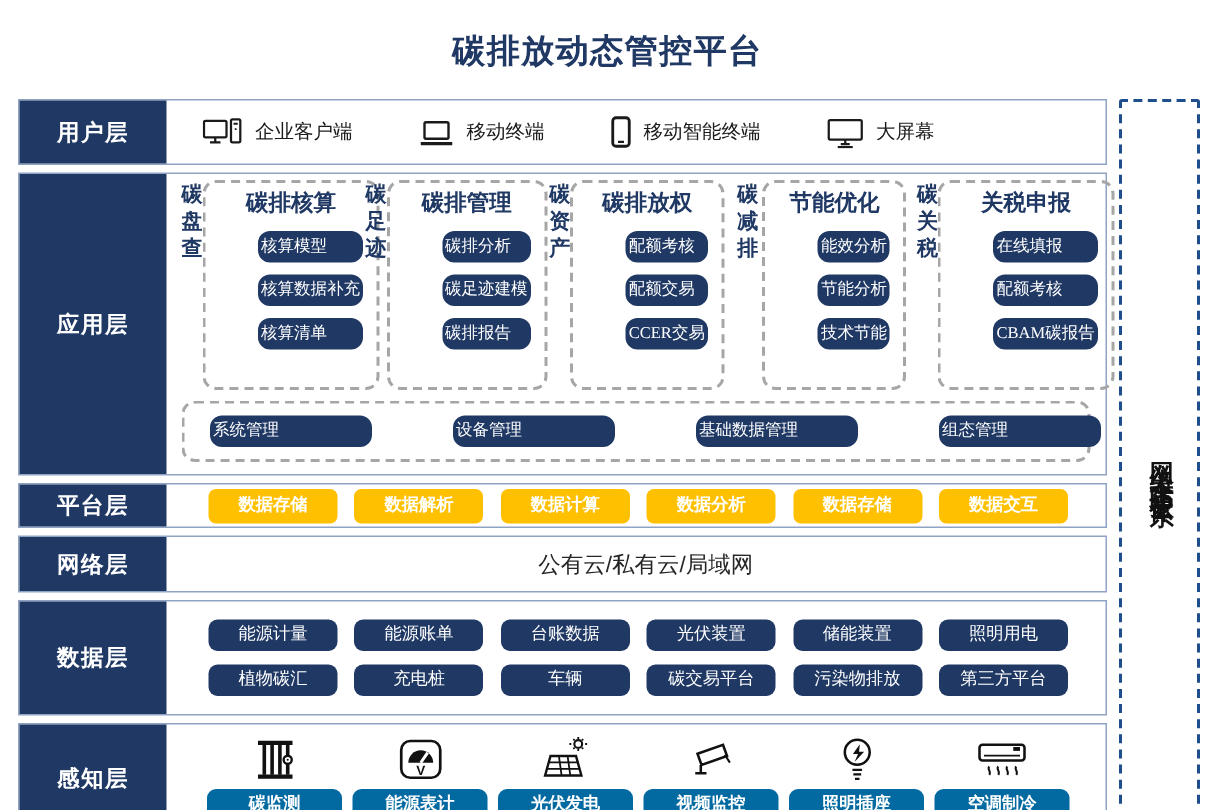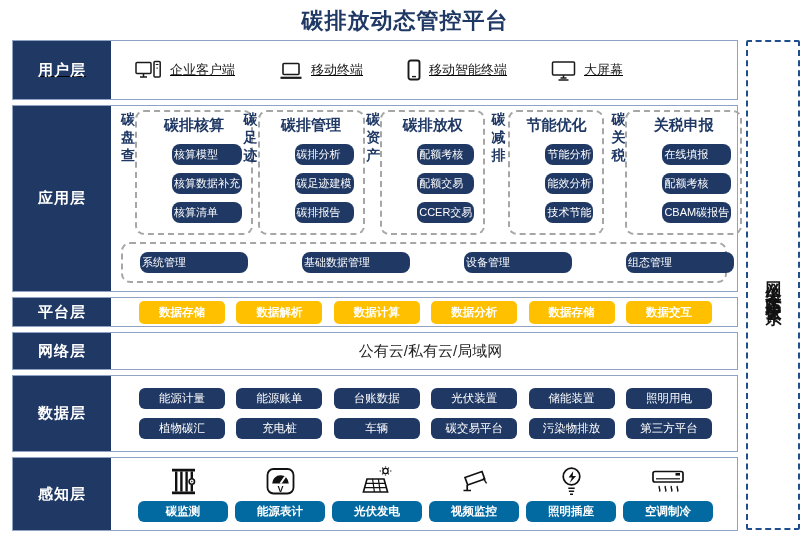--- a/index.html
+++ b/index.html
@@ -1,37 +1,37 @@
 <!DOCTYPE html>
 <html><head>
 <meta charset="utf-8">
 <style>
   html,body{margin:0;padding:0;background:#fff;}
   body{font-family:"Liberation Sans","DejaVu Sans",sans-serif;}
   .page{width:810px;height:540px;background:#fff;overflow:hidden;position:relative;box-sizing:border-box;}
-  .title{margin:0;padding:8px 0 6px;text-align:center;font-size:22px;line-height:26px;font-weight:bold;color:#1f3864;letter-spacing:1px;}
+  .title{margin:13px;padding:8px 0 6px;text-align:center;font-size:22px;line-height:26px;font-weight:bold;color:#1f3864;letter-spacing:1px;}
   .content{display:flex;gap:8px;padding:0 10px 4px 12px;height:494px;box-sizing:border-box;align-items:stretch;}
   .main-col{flex:1;display:flex;flex-direction:column;gap:5px;min-width:0;}
   .band{display:flex;border:1px solid #8fa3c4;background:#fff;box-sizing:border-box;}
   .band-label{width:98px;flex:none;background:#1f3864;color:#fff;font-weight:bold;font-size:15px;display:flex;align-items:center;justify-content:center;letter-spacing:1px;}
   .band-body{flex:1;min-width:0;box-sizing:border-box;}
 
-  .band-user{height:60px;flex:none;text-decoration:underline;}
+  .band-user{height:44px;flex:none;}
   .user-body{display:flex;align-items:center;gap:44px;padding-left:24px;}
   .user-item{display:flex;align-items:center;gap:8px;font-size:13px;color:#1a1a1a;}
   .u-icon{display:flex;align-items:center;}
   .u-icon svg{display:block;}
 
   .band-app{flex:1;}
   .app-body{display:flex;flex-direction:column;padding:4px 8px 8px;height:100%;}
   .app-columns{display:flex;gap:7px;flex:1;padding:0 2px;}
   .app-col{flex:1;display:flex;flex-direction:row;min-width:0;}
   .app-col-header{text-align:center;font-size:14px;font-weight:bold;color:#1f3864;padding:1px 0 3px;}
   .dashed-box{border:2px dashed #a6a6a6;border-radius:9px;box-sizing:border-box;}
-  .app-col .dashed-box{flex:1;display:flex;flex-direction:column;gap:8px;padding:3px 9px 10px;}
+  .app-col .dashed-box{flex:1;display:flex;flex-direction:column;gap:8px;padding:3px 9px 10px;font-family:Liberation Serif, serif;}
   .app-col-subtitle{text-align:center;font-size:15px;font-weight:bold;color:#1f3864;padding:1px 0;}
   .navy-btn{background:#1f3864;color:#fff;font-size:11px;line-height:13px;padding:4px 2px;border-radius:8px;white-space:nowrap;overflow:hidden;margin-left:26px;}
   .app-common{margin-top:7px;padding:0 2px;}
   .common-box{display:flex;justify-content:center;gap:28px;padding:8px 12px;}
   .common-box .navy-btn{width:104px;flex:none;}
 
   .band-platform{height:30px;flex:none;}
   .platform-body{display:flex;align-items:center;justify-content:space-between;padding:0 25px 0 28px;}
   .yellow-btn{background:#ffc000;color:#fff;font-weight:bold;font-size:11.5px;line-height:13px;text-align:center;padding:5px 0;border-radius:5px;width:86px;flex:none;}
 
@@ -132,40 +132,40 @@
                   <div class="app-col-subtitle">碳排放权</div>
                   <div class="navy-btn">配额考核</div>
                   <div class="navy-btn">配额交易</div>
                   <div class="navy-btn">CCER交易</div>
                 </div>
               </div>
               <div class="app-col">
                 <div class="app-col-header">碳减排</div>
                 <div class="dashed-box">
                   <div class="app-col-subtitle">节能优化</div>
+                  <div class="navy-btn">能效分析</div>
                   <div class="navy-btn">节能分析</div>
-                  <div class="navy-btn">能效分析</div>
                   <div class="navy-btn">技术节能</div>
                 </div>
               </div>
               <div class="app-col">
                 <div class="app-col-header">碳关税</div>
                 <div class="dashed-box">
                   <div class="app-col-subtitle">关税申报</div>
                   <div class="navy-btn">在线填报</div>
                   <div class="navy-btn">配额考核</div>
                   <div class="navy-btn">CBAM碳报告</div>
                 </div>
               </div>
             </div>
           <div class="app-common">
             <div class="dashed-box common-box" id="app-common-box">
                 <div class="navy-btn">系统管理</div>
+                <div class="navy-btn">设备管理</div>
                 <div class="navy-btn">基础数据管理</div>
-                <div class="navy-btn">设备管理</div>
                 <div class="navy-btn">组态管理</div>
               </div>
           </div>
         </div>
       </section>
 
       <section class="band band-platform">
         <div class="band-label">平台层</div>
         <div class="band-body platform-body" id="platform-items">
             <div class="yellow-btn">数据存储</div>

